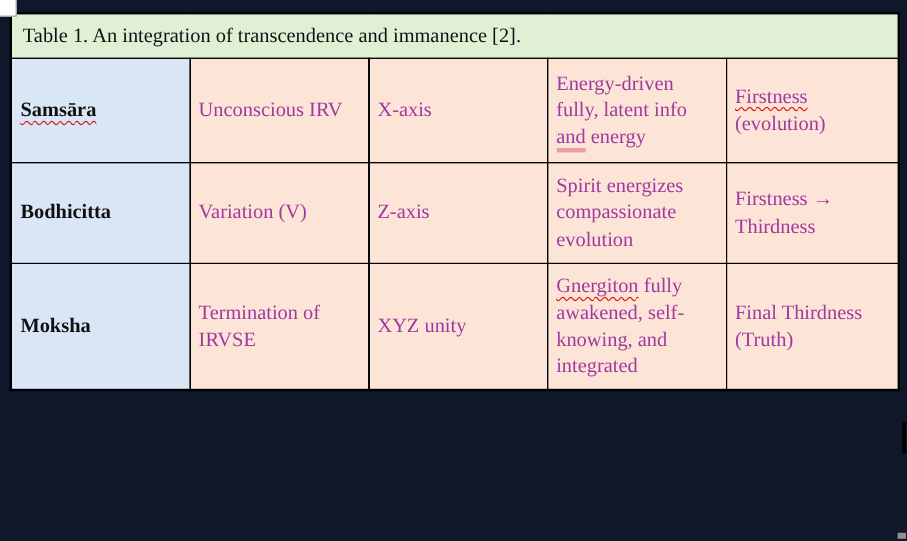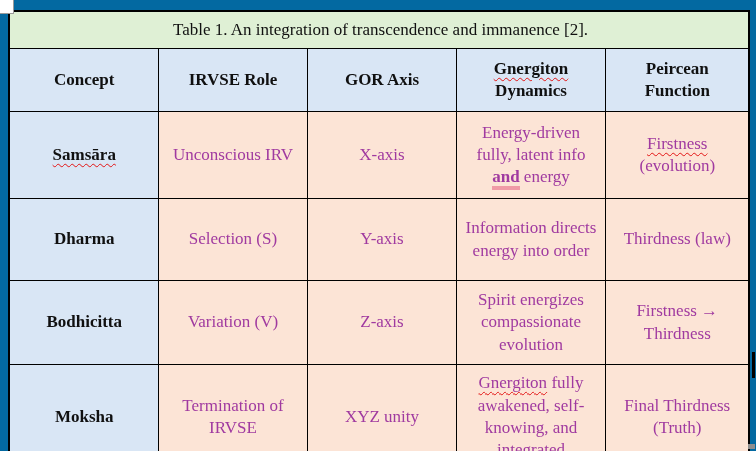--- a/index.html
+++ b/index.html
@@ -1,21 +1,21 @@
 <!DOCTYPE html>
 <html><head>
 <meta charset="utf-8">
 <style>
   html, body { margin: 0; padding: 0; background: #ffffff; }
   body {
     width: 756px; height: 451px; overflow: hidden;
     font-family: "Liberation Serif", serif;
     color: #101010;
   }
-  .page { position: relative; width: 756px; height: 451px; background: #0369a1; text-align: center; }
+  .page { position: relative; width: 756px; height: 451px; background: #0f172a; }
 
   table.doc-table {
     position: absolute; left: 8px; top: 10px;
     width: 740px; border-collapse: collapse; table-layout: fixed;
     border: 2px solid #000;
   }
   td {
     border: 1px solid #000;
     vertical-align: middle;
     padding: 3px 6px 3px 7px;
@@ -48,21 +48,20 @@
 
   .misspelled {
     text-decoration-line: underline;
     text-decoration-style: wavy;
     text-decoration-color: #e31414;
     text-decoration-thickness: 1px;
     text-underline-offset: 3px;
   }
   .grammar-flag {
     box-shadow: 0 4px 0 0 #f09aa6;
-    font-weight: bold;
   }
 
   .corner-handle {
     position: absolute; left: -3px; top: -3px;
     width: 15px; height: 15px;
     background: #ffffff; border: 1px solid #9a9a9a;
   }
   .text-cursor {
     position: absolute; left: 752px; top: 352px;
     width: 3px; height: 26px; background: #000;
@@ -84,43 +83,29 @@
       <col style="width:149px">
       <col style="width:149px">
       <col style="width:144px">
     </colgroup>
 
     <tbody>
         <tr class="caption-row">
       <td colspan="5">Table 1. An integration of transcendence and immanence [2].</td>
     </tr>
 
-    <tr class="header-row">
-      <td>Concept</td>
-      <td>IRVSE Role</td>
-      <td>GOR Axis</td>
-      <td><span class="misspelled">Gnergiton</span><span> Dynamics</span></td>
-      <td>Peircean Function</td>
-    </tr>
 
     <tr class="row-1">
       <td class="concept-cell"><span class="misspelled">Samsāra</span></td>
       <td class="data-cell">Unconscious IRV</td>
       <td class="data-cell">X-axis</td>
       <td class="data-cell"><span>Energy-driven fully, latent info </span><span class="grammar-flag">and</span><span> energy</span></td>
       <td class="data-cell"><span class="misspelled">Firstness</span><span> (evolution)</span></td>
     </tr>
 
-    <tr class="row-2">
-      <td class="concept-cell">Dharma</td>
-      <td class="data-cell">Selection (S)</td>
-      <td class="data-cell">Y-axis</td>
-      <td class="data-cell">Information directs energy into order</td>
-      <td class="data-cell">Thirdness (law)</td>
-    </tr>
 
     <tr class="row-3">
       <td class="concept-cell">Bodhicitta</td>
       <td class="data-cell">Variation (V)</td>
       <td class="data-cell">Z-axis</td>
       <td class="data-cell">Spirit energizes compassionate evolution</td>
       <td class="data-cell">Firstness → Thirdness</td>
     </tr>
 
     <tr class="row-4">

